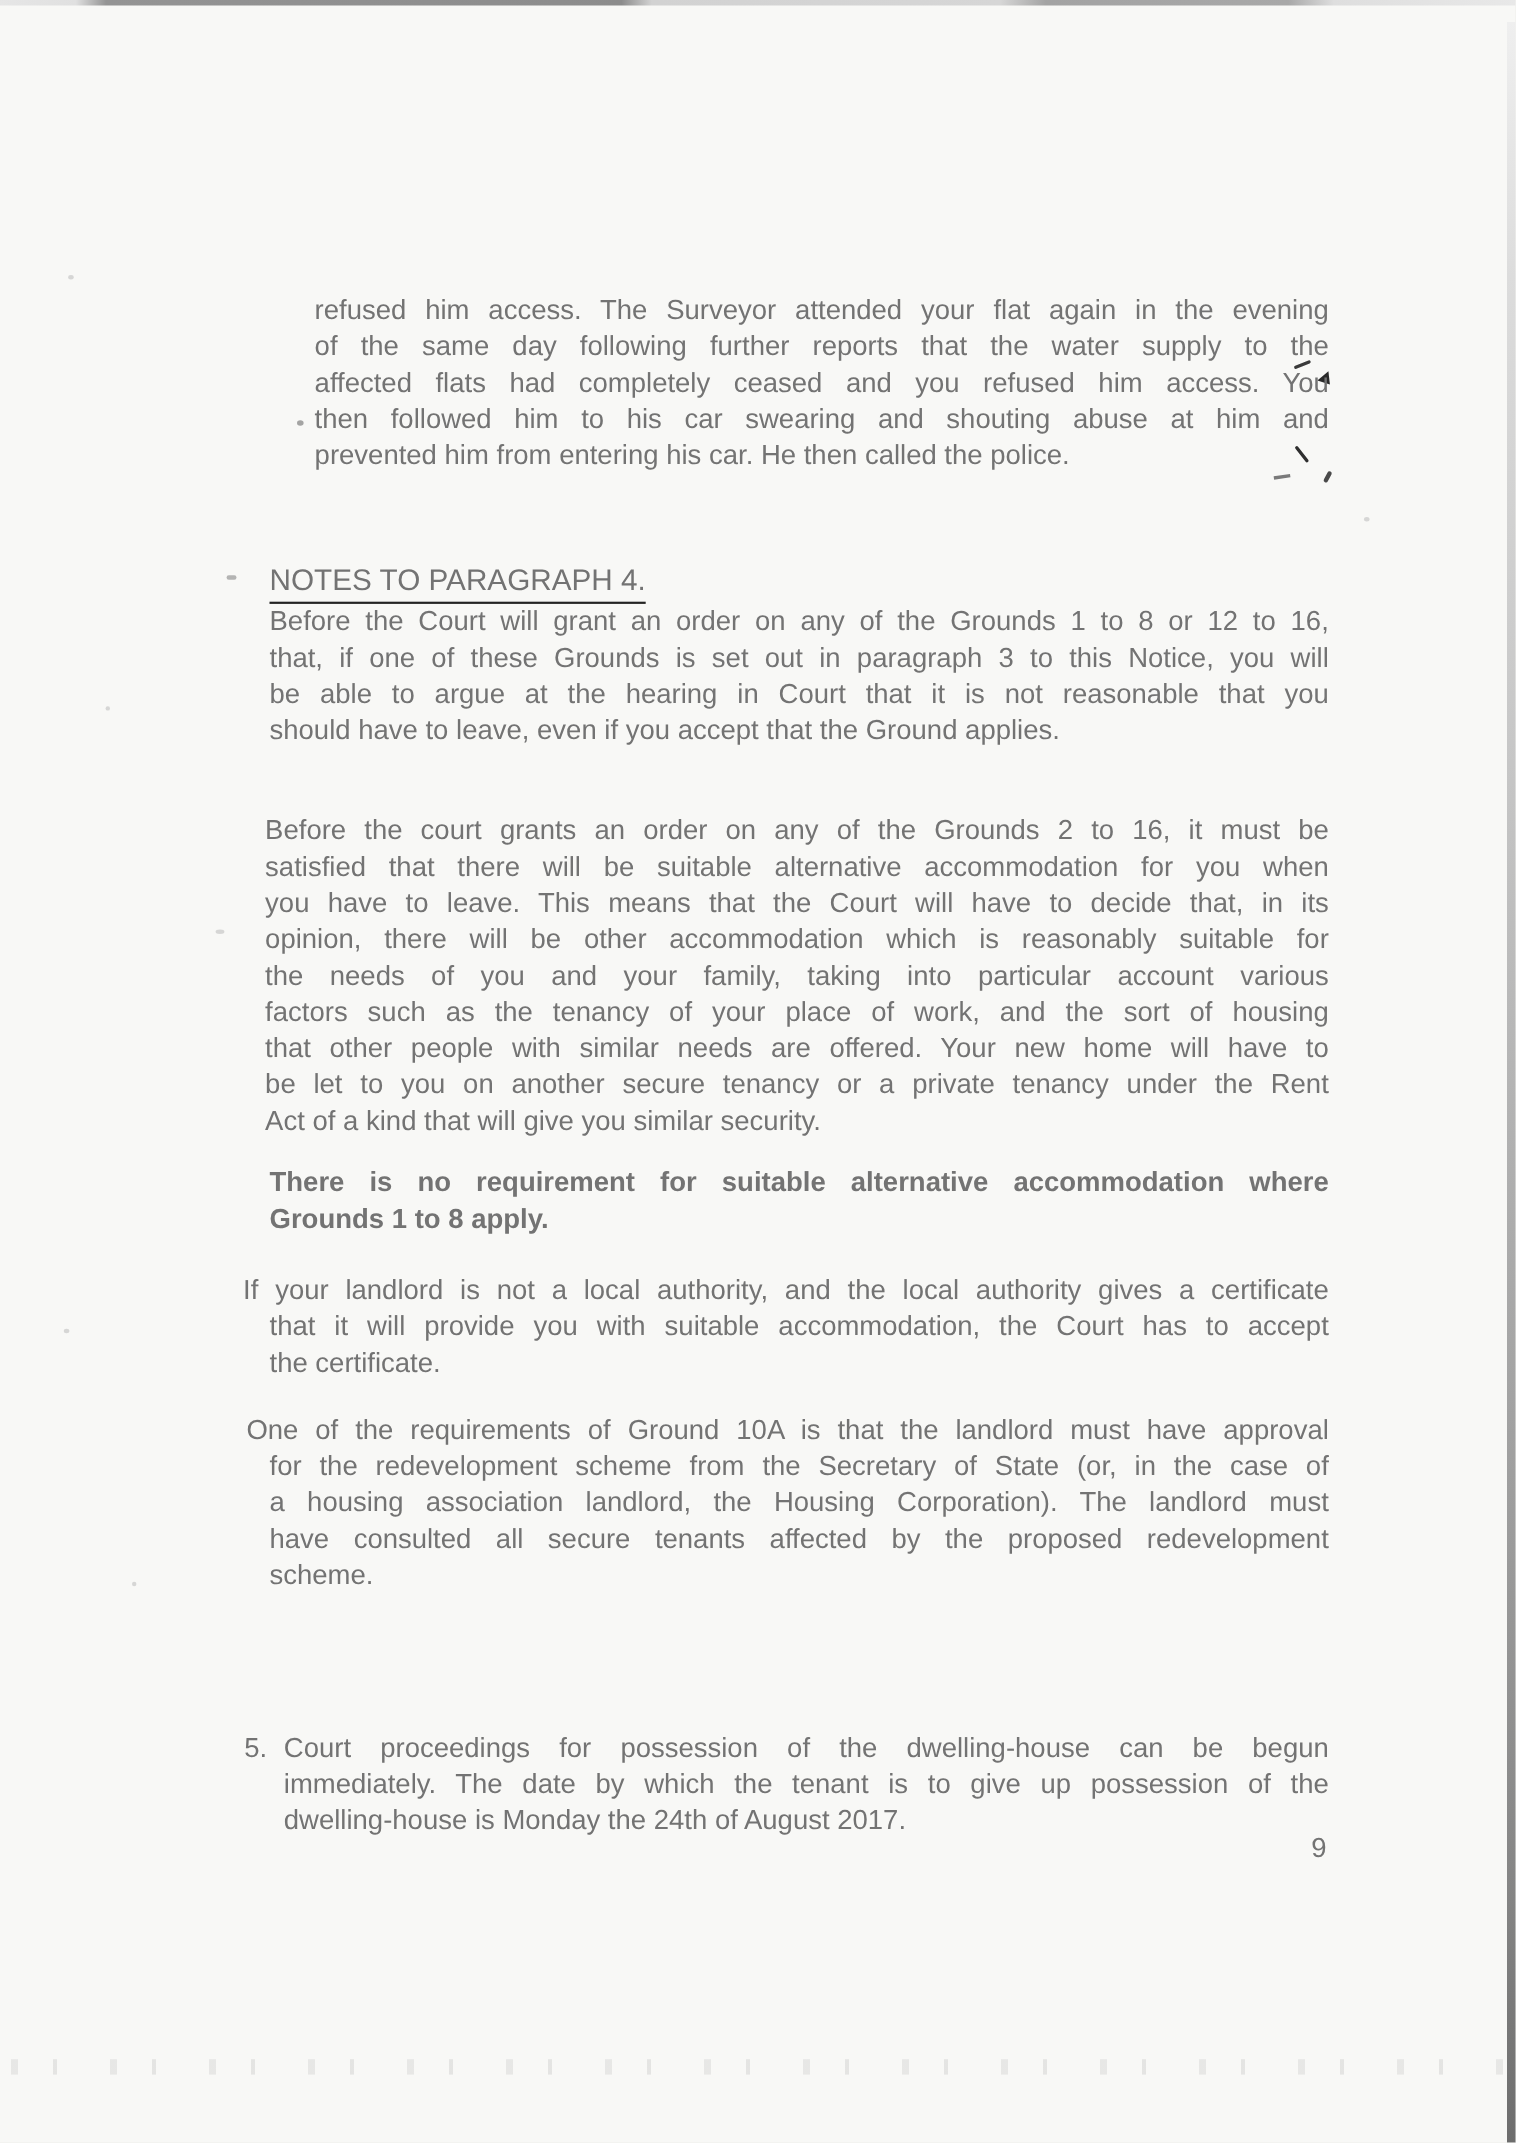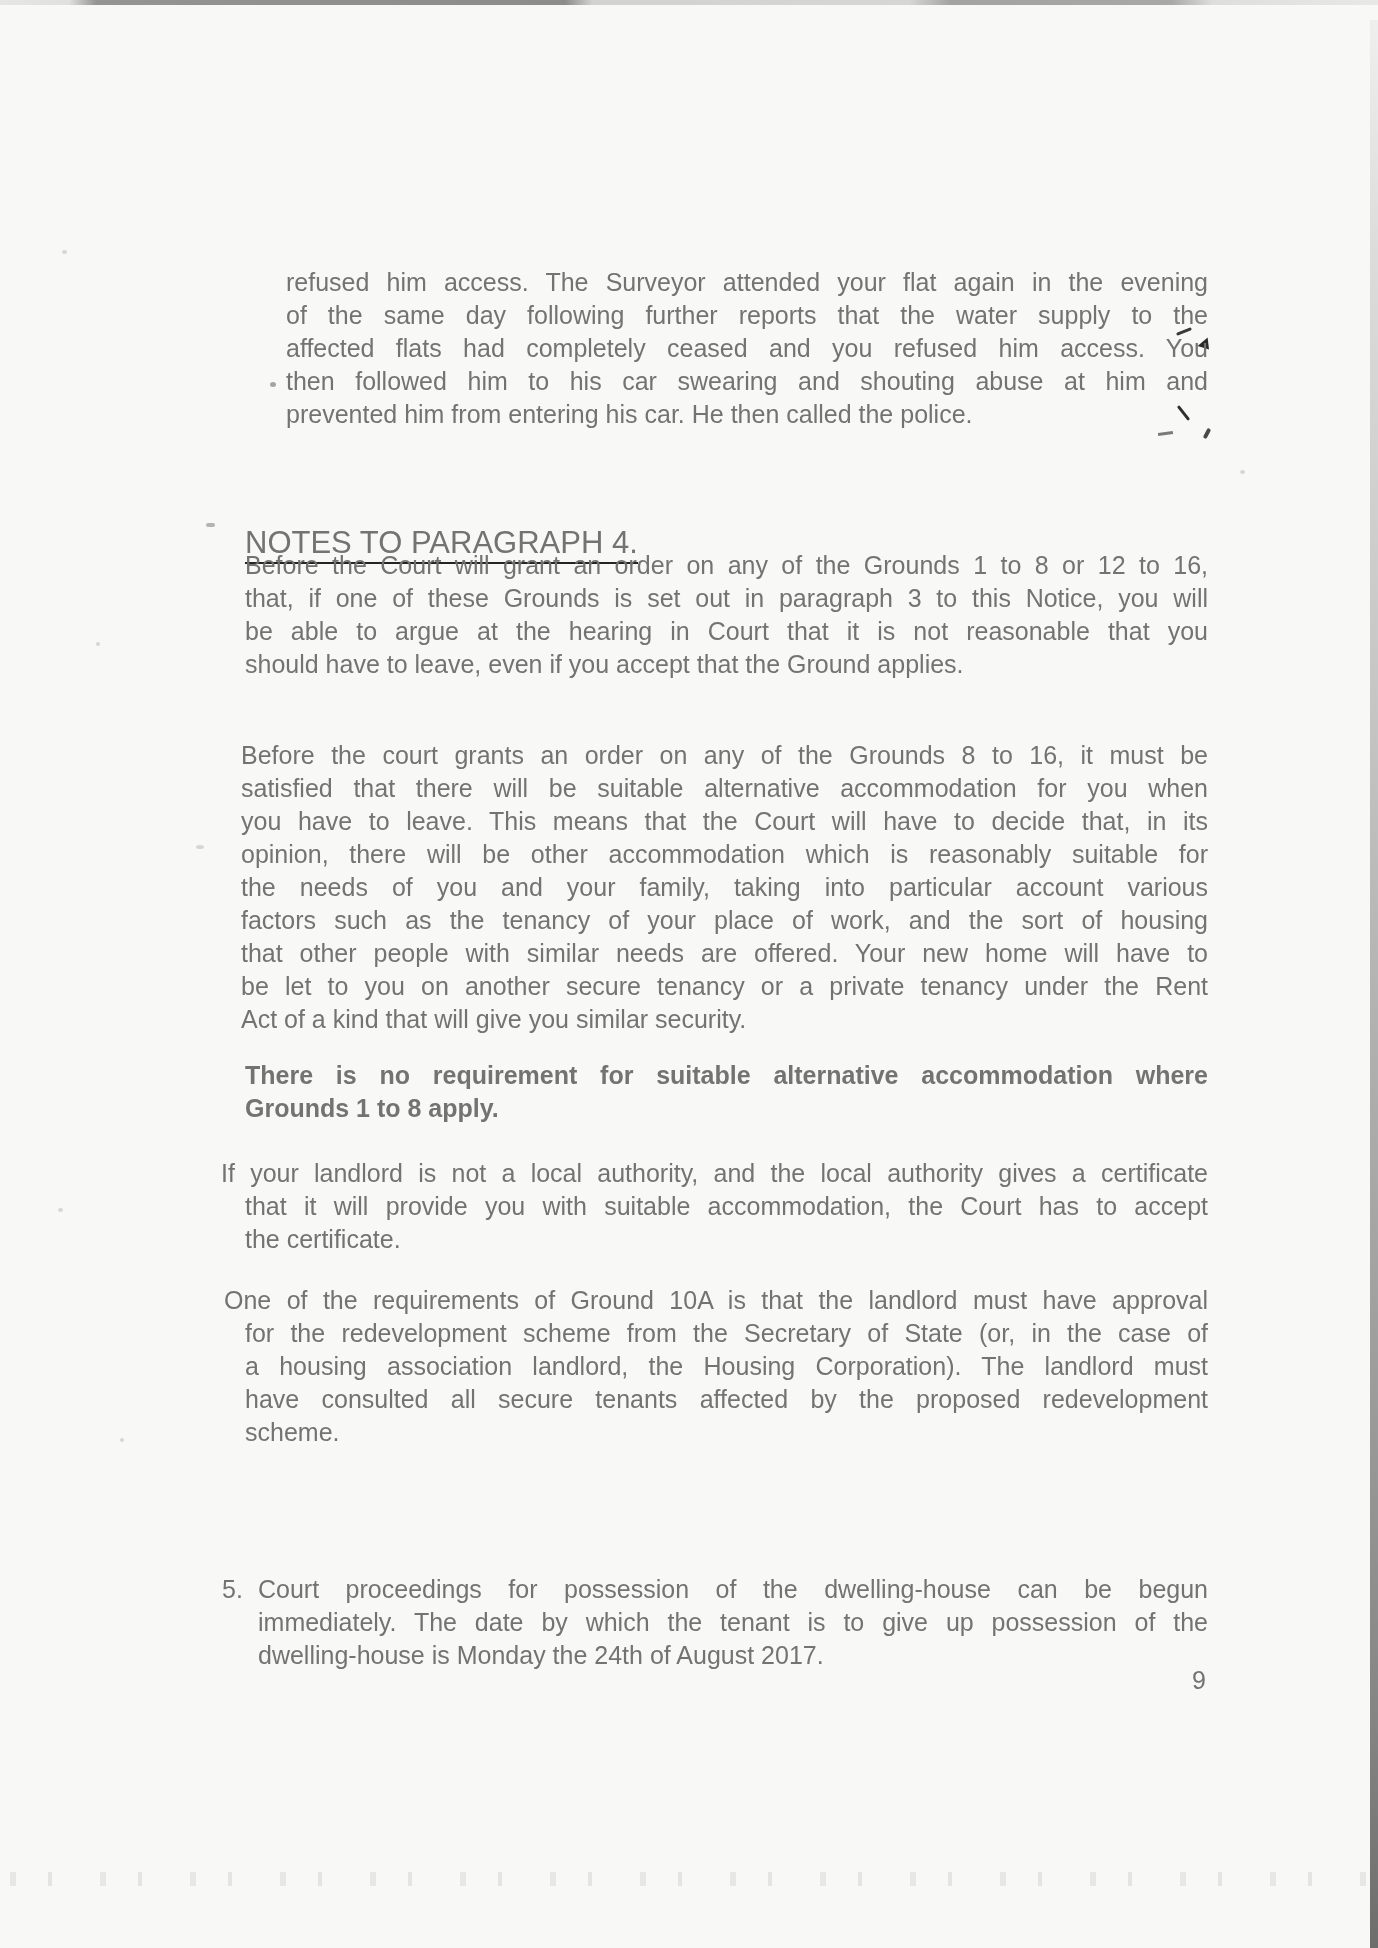--- a/index.html
+++ b/index.html
@@ -9,21 +9,21 @@
     background:#f8f8f6;
     overflow:hidden;
     font-family:"Liberation Sans","DejaVu Sans",sans-serif;
     color:#737373;
   }
   .block { position:absolute; font-size:25px; line-height:33px; }
   .line  { text-align:justify; text-align-last:justify; white-space:normal; }
   .line.last { text-align:right; text-align-last:left; }
   .hang .line:not(:first-child) { margin-left:var(--hang,24px); }
   .bold { font-weight:bold; }
-  #notes-heading { position:absolute; top:526px; left:245px; font-size:31px; line-height:33px; }
+  #notes-heading { position:absolute; top:511px; left:245px; font-size:27px; line-height:33px; }
   #notes-heading span { display:inline-block; border-bottom:2px solid #242424; padding-bottom:3px; }
   #item5-number { position:absolute; top:1573px; left:222px; font-size:25px; line-height:33px; }
   #page-number { position:absolute; top:1666px; left:1192px; font-size:25px; }
   
   .artifact { position:absolute; pointer-events:none; }
   #top-edge { top:0; left:0; width:1378px; height:5px;
     background:linear-gradient(90deg,#e6e6e6 0%,#e0e0e0 5%,#949494 7%,#8c8c8c 41%,#d2d2d2 43%,#d6d6d6 66%,#a3a3a3 69%,#a8a8a8 85%,#dedede 88%,#e8e8e8 100%); }
   #right-edge { top:20px; right:0; width:8px; height:1928px;
     background:linear-gradient(180deg,#efefef 0%,#dcdcdc 12%,#c6c6c6 35%,#aeaeae 55%,#9b9b9b 72%,#858585 88%,#6d6d6d 100%); }
   .speck { border-radius:50%; background:#b9b9b9; opacity:.55; }
@@ -73,21 +73,21 @@
   </div>
 
   <div class="block" style="top:549px;left:245px;width:963px;">
       <div class="line">Before the Court will grant an order on any of the Grounds 1 to 8 or 12 to 16,</div>
       <div class="line">that, if one of these Grounds is set out in paragraph 3 to this Notice, you will</div>
       <div class="line">be able to argue at the hearing in Court that it is not reasonable that you</div>
       <div class="line last">should have to leave, even if you accept that the Ground applies.</div>
     </div>
 
   <div class="block" style="top:739px;left:241px;width:967px;">
-      <div class="line">Before the court grants an order on any of the Grounds 8 to 16, it must be</div>
+      <div class="line">Before the court grants an order on any of the Grounds 2 to 16, it must be</div>
       <div class="line">satisfied that there will be suitable alternative accommodation for you when</div>
       <div class="line">you have to leave. This means that the Court will have to decide that, in its</div>
       <div class="line">opinion, there will be other accommodation which is reasonably suitable for</div>
       <div class="line">the needs of you and your family, taking into particular account various</div>
       <div class="line">factors such as the tenancy of your place of work, and the sort of housing</div>
       <div class="line">that other people with similar needs are offered. Your new home will have to</div>
       <div class="line">be let to you on another secure tenancy or a private tenancy under the Rent</div>
       <div class="line last">Act of a kind that will give you similar security.</div>
     </div>
 

